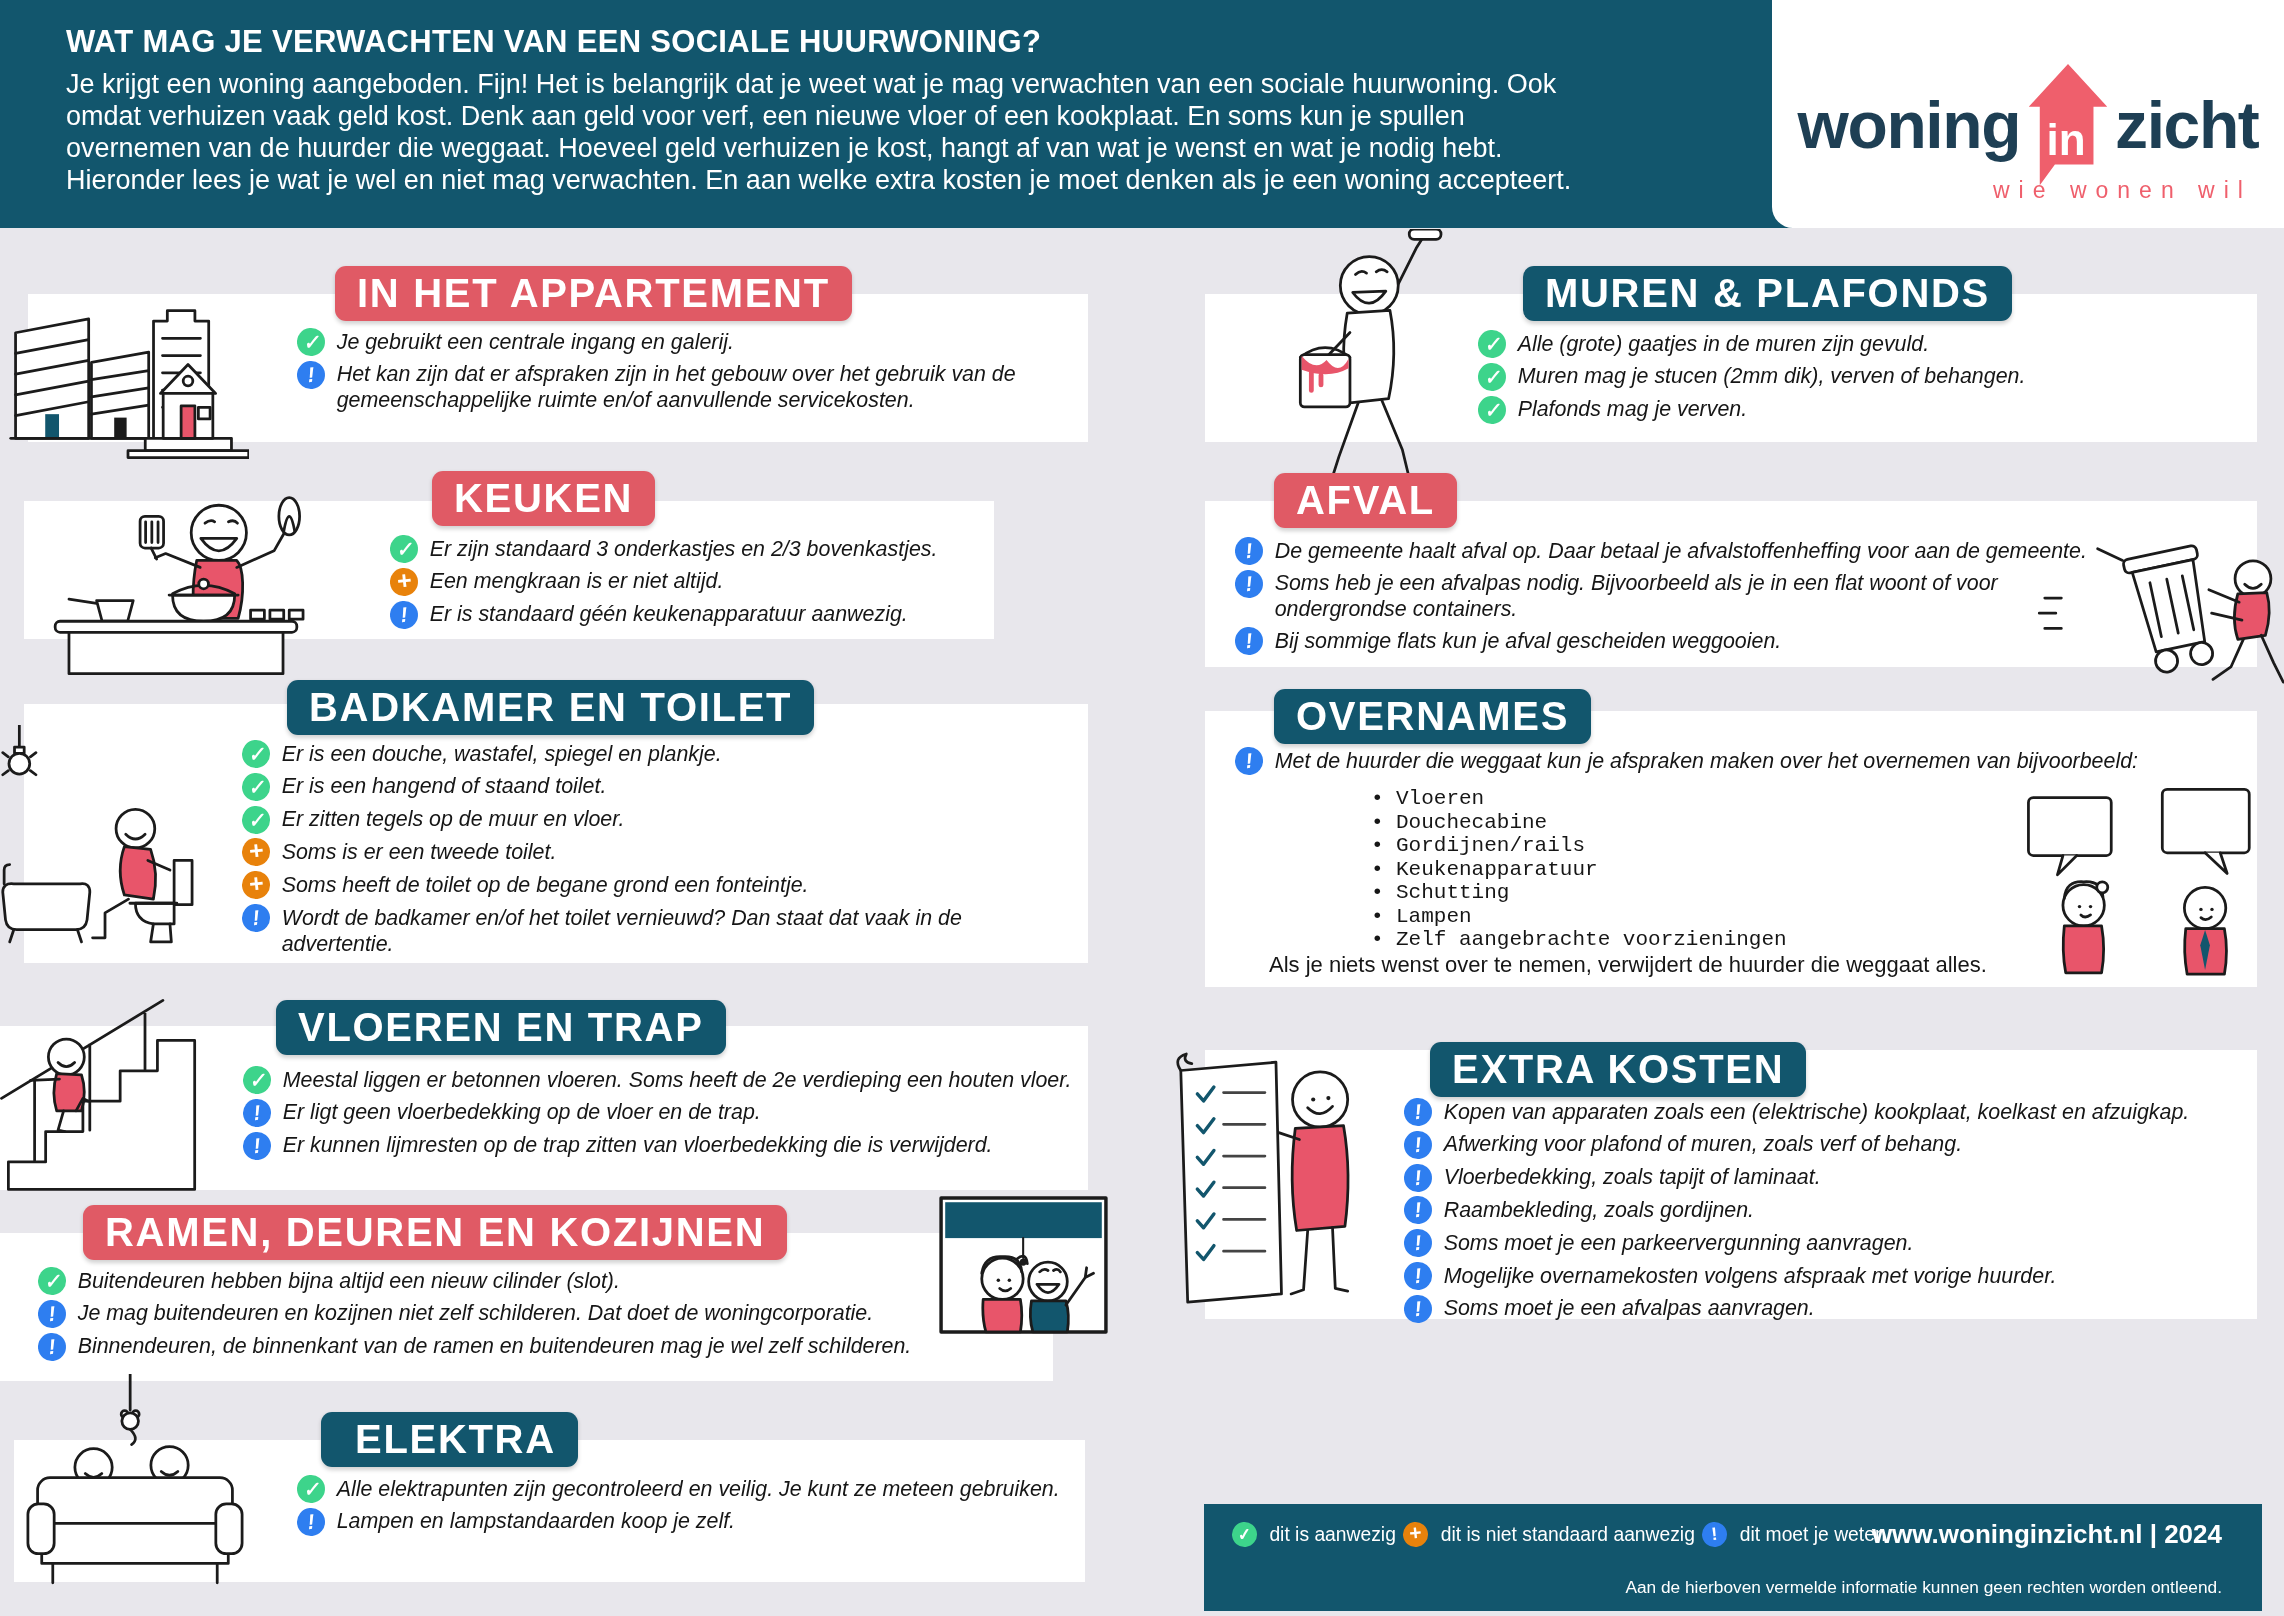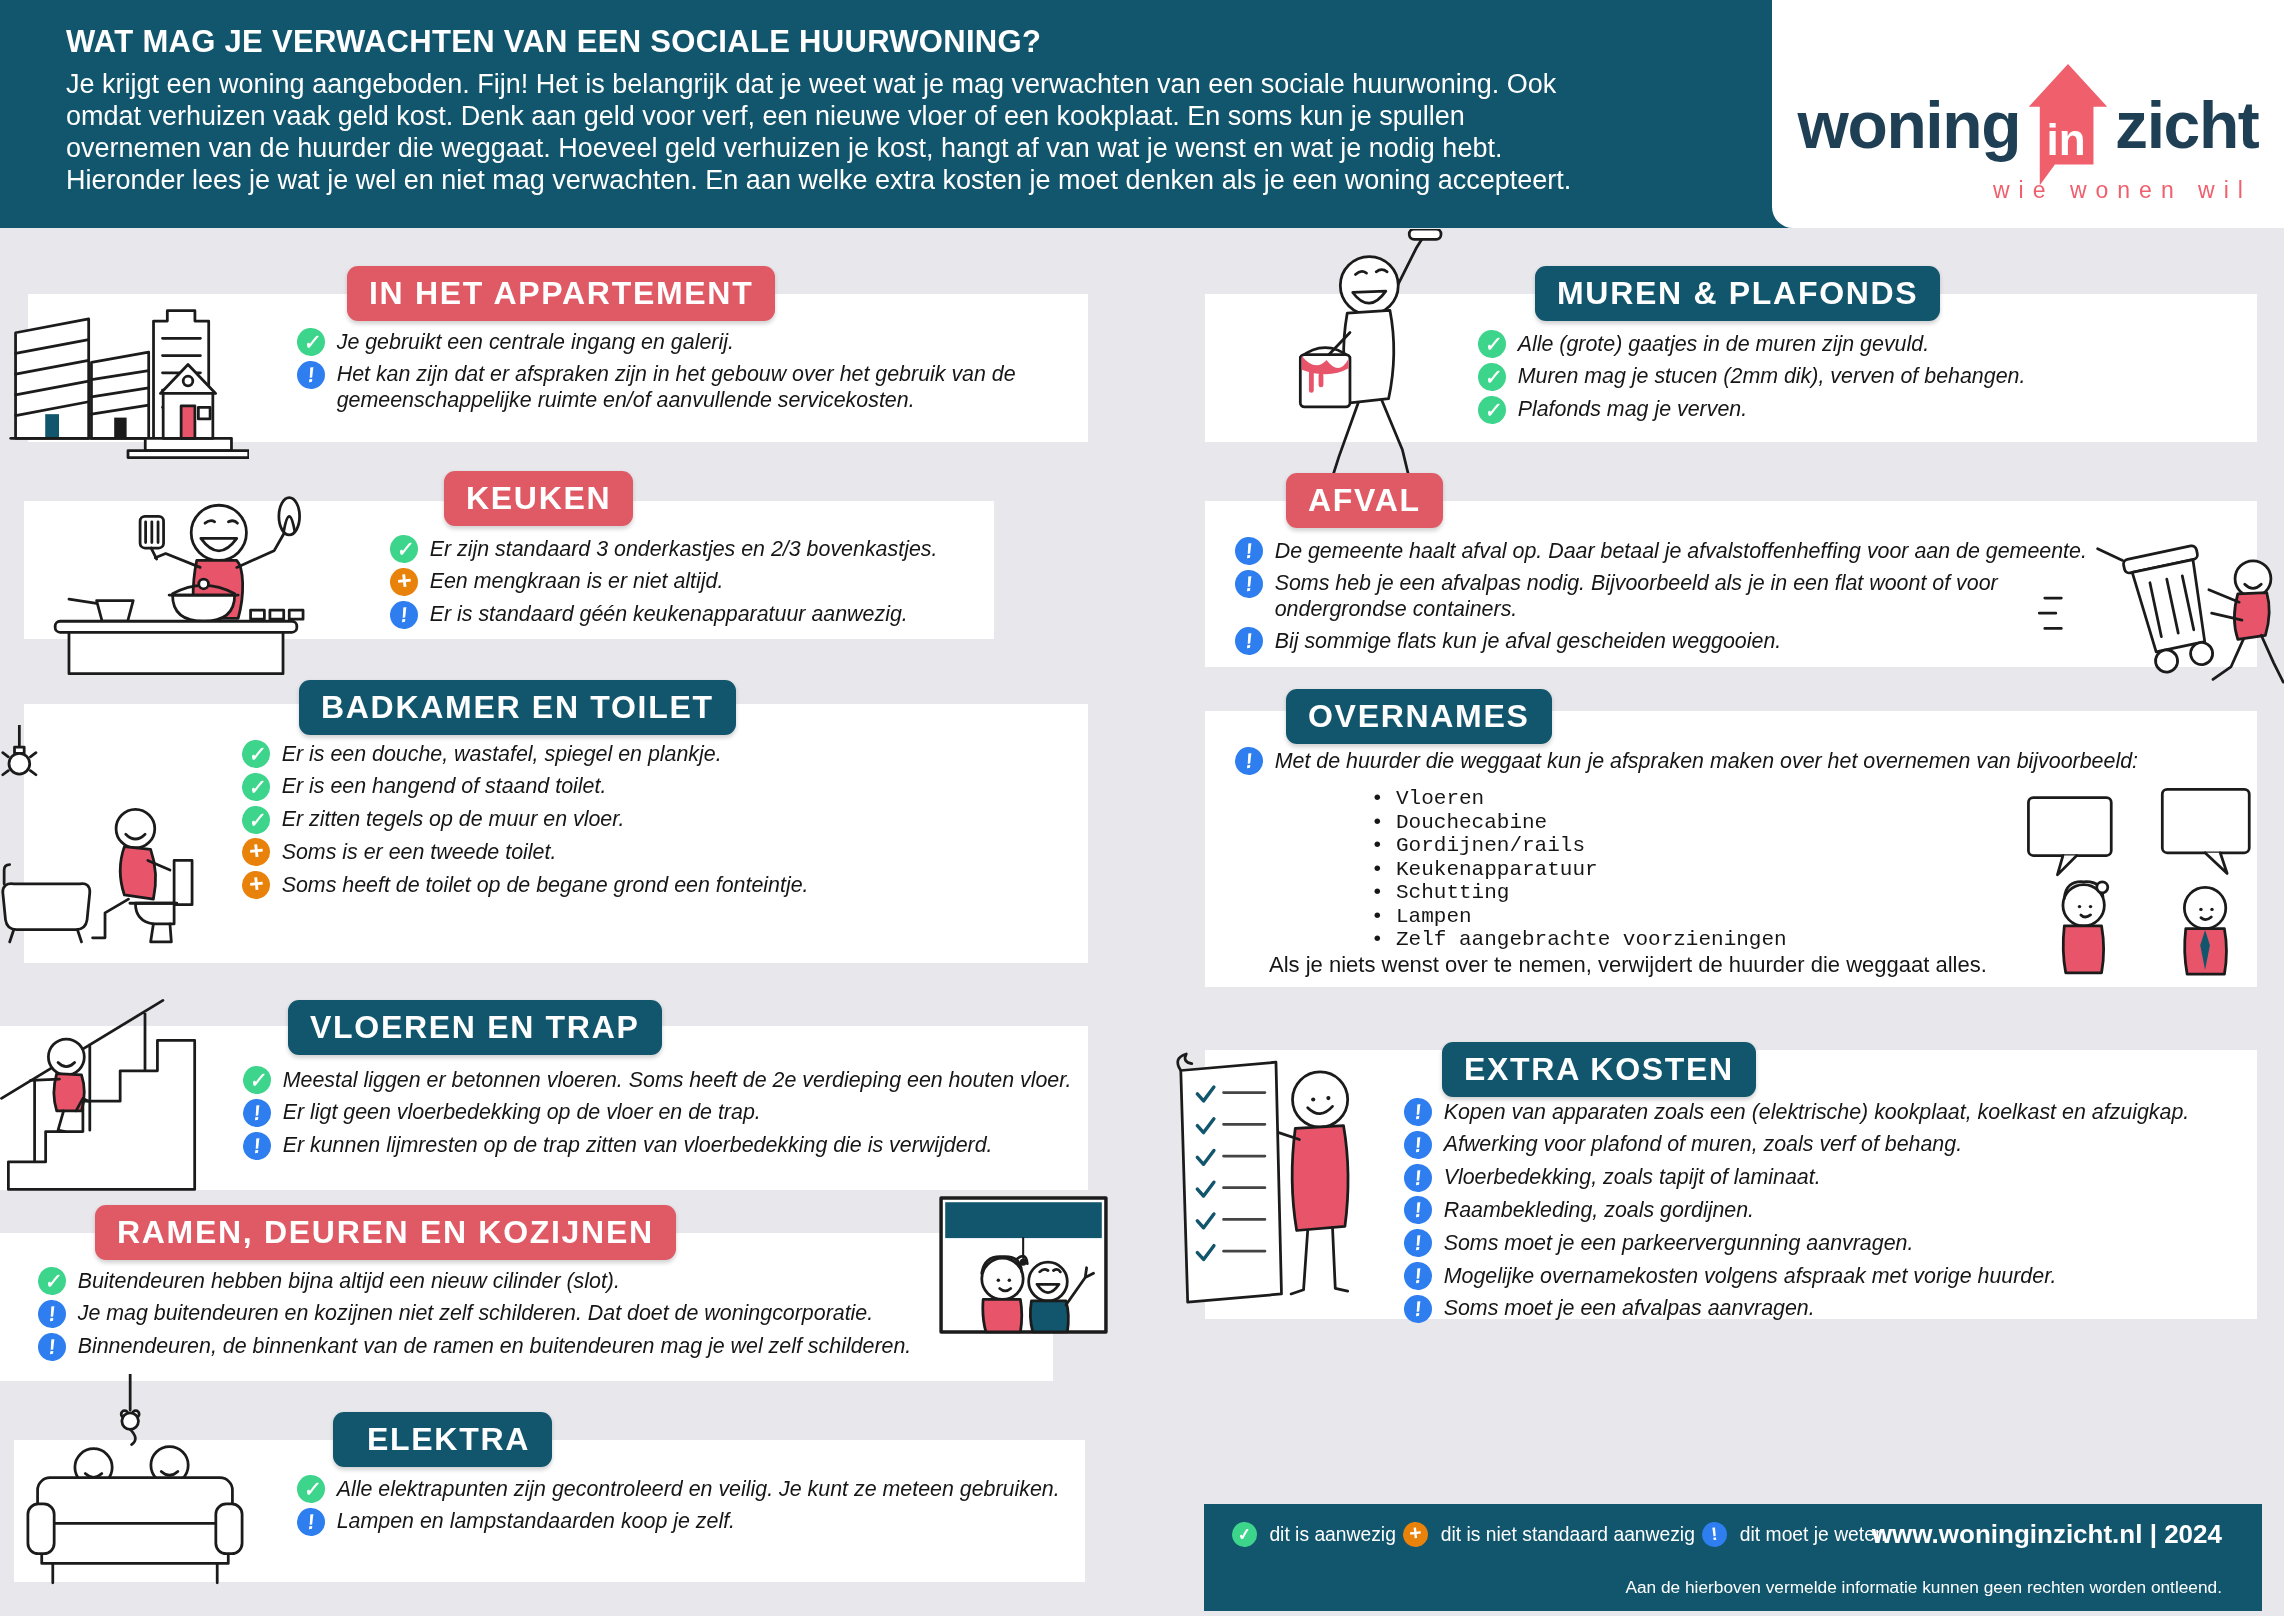--- a/index.html
+++ b/index.html
@@ -17,22 +17,22 @@
            border-radius:0 0 0 21px;}
   .logorow{position:absolute;left:0;top:61px;width:512px;display:flex;justify-content:center;
            align-items:center;gap:4.1px;}
   .logoword{font-size:66px;font-weight:bold;color:#1E3F54;letter-spacing:-1.4px;}
   .loghouse{position:relative;width:84px;height:128px;margin:0 1.4px;}
   .loghouse .in{position:absolute;left:0;top:54px;width:81px;text-align:center;color:#fff;
                 font-size:44px;font-weight:bold;}
   .tagline{position:absolute;left:221px;top:177px;color:#EF5F6C;font-size:23px;letter-spacing:9px;}
   
   .badge{position:absolute;height:55px;display:flex;align-items:center;padding:0 22px;
-         border-radius:11px;color:#fff;font-size:32px;font-weight:bold;letter-spacing:1.7px;
-         white-space:nowrap;box-shadow:0 2.1px 4.1px rgba(0,0,0,.18);margin-left:12px;}
+         border-radius:11px;color:#fff;font-size:40px;font-weight:bold;letter-spacing:1.7px;
+         white-space:nowrap;box-shadow:0 2.1px 4.1px rgba(0,0,0,.18);}
   .badge.pink{background:#E05A65;}
   .badge.teal{background:#12566D;}
   
   .items{position:absolute;font-style:italic;}
   .item{display:flex;gap:11.7px;margin-bottom:4.8px;align-items:flex-start;}
   .txt{font-size:21.4px;line-height:26px;padding-top:0.7px;}
   .ic{flex:none;width:28px;height:28px;border-radius:50%;color:#fff;display:flex;
       align-items:center;justify-content:center;font-weight:bold;transform:rotate(-6deg);}
   .ic.check{background:#3DD48B;}
   .ic.plus{background:#E8820B;}
@@ -199,20 +199,24 @@
       <span class="txt">Er zitten tegels op de muur en vloer.</span>
     </div>
     <div class="item">
       <span class="ic plus"></span>
       <span class="txt">Soms is er een tweede toilet.</span>
     </div>
     <div class="item">
       <span class="ic plus"></span>
       <span class="txt">Soms heeft de toilet op de begane grond een fonteintje.</span>
     </div>
+    <div class="item">
+      <span class="ic info"></span>
+      <span class="txt">Wordt de badkamer en/of het toilet vernieuwd? Dan staat dat vaak in de advertentie.</span>
+    </div>
   </div>
 
   <div class="strip" style="left:0px;top:1026px;width:1088px;height:164px;"></div>
   <div class="abs" style="left:0px;top:988px;width:221px;height:207px;">
     <svg width="221" height="207" viewBox="0 0 320 300" fill="none" stroke="#1b1b1b" stroke-width="4" stroke-linecap="round" stroke-linejoin="round">
       <path d="M12,292 V252 H66 V208 H120 V164 H174 V120 H228 V76 H282 V292 Z" fill="#fff"></path>
       <path d="M2,160 L236,18 M50,250 V131 M130,206 V82 M210,118 V34"></path>
       <circle cx="96" cy="100" r="26" fill="#fff"></circle>
       <path d="M84,108 Q96,120 108,108"></path>
       <path d="M82,124 Q74,152 82,178 L118,178 Q126,150 118,126 Z" fill="#E8556A"></path>

